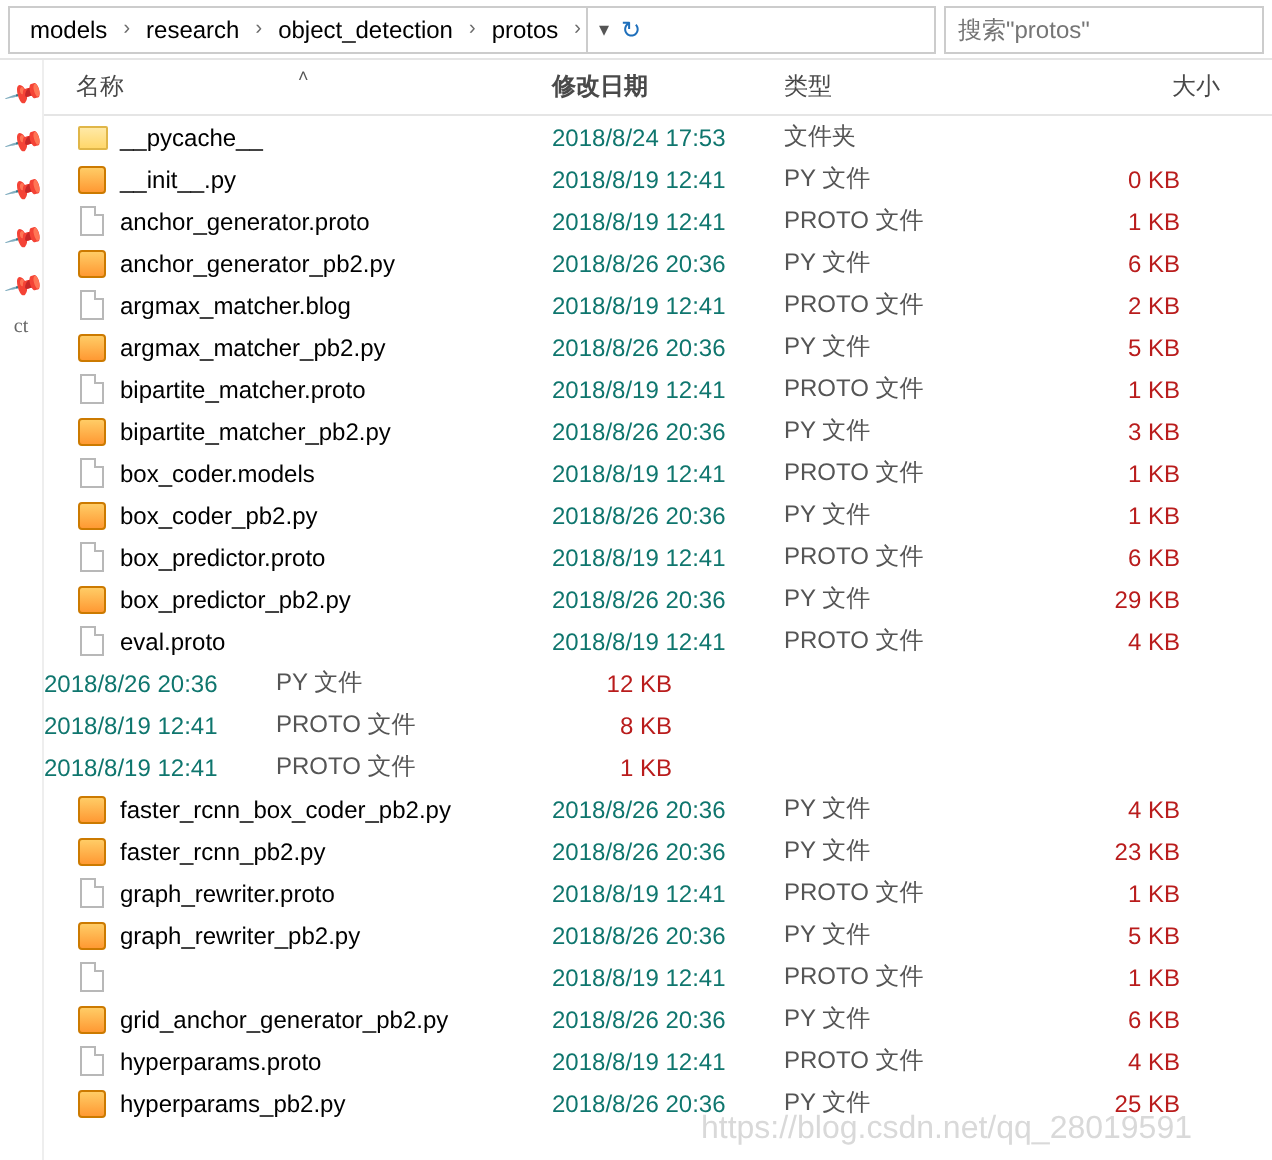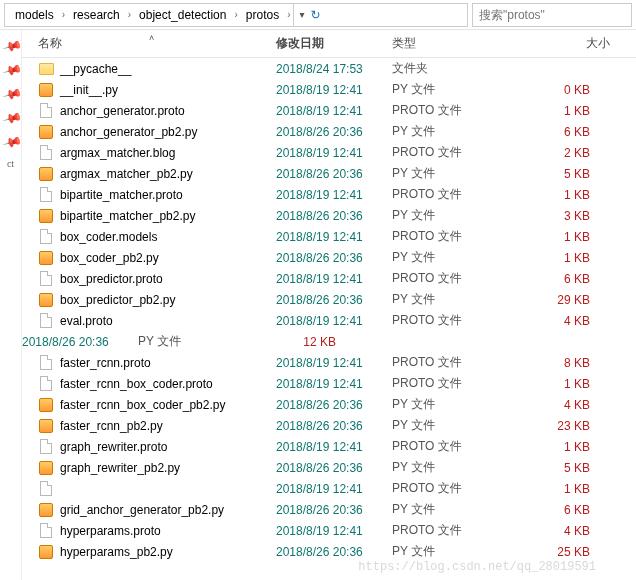--- a/index.html
+++ b/index.html
@@ -24,21 +24,21 @@
 .row { display: flex; height: 21px; align-items: center; }
 .cell-name { width: 254px; padding-left: 16px; display: flex; align-items: center; gap: 6px; }
 .cell-date { width: 116px; color: #0f766e; }
 .cell-type { width: 118px; color: #555; }
 .cell-size { width: 100px; text-align: right; padding-right: 20px; color: #b91c1c; }
 .icon { width: 16px; height: 16px; flex-shrink: 0; display: inline-flex; align-items: center; justify-content: center; }
 .icon-folder { background: linear-gradient(#ffe9a6, #ffd76b); border: 1px solid #e0b648; border-radius: 1px; width: 15px; height: 12px; }
 .icon-py { background: linear-gradient(#ffcc66, #ff9933); border: 1px solid #cc7a00; border-radius: 2px; width: 14px; height: 14px; }
 .icon-file { background: #fff; border: 1px solid #b8b8b8; width: 12px; height: 15px; position: relative; }
 .icon-file::before { content: ""; position: absolute; top: -1px; right: -1px; width: 4px; height: 4px; background: #fff; border-left: 1px solid #b8b8b8; border-bottom: 1px solid #b8b8b8; }
-.watermark { position: absolute; bottom: 6px; right: 40px; color: #d9d9d9; font-size: 12px; pointer-events: none; font-family: Liberation Mono, monospace; }
+.watermark { position: absolute; bottom: 6px; right: 40px; color: #d9d9d9; font-size: 16px; pointer-events: none; font-family: Liberation Sans, sans-serif; }
 .ct-label { font-size: 10px; color: #666; font-family: Liberation Serif, serif; }
 </style>
 </head>
 <body>
 
 <div class="topbar">
   <div class="breadcrumb" id="breadcrumb">
   <span class="crumb">models</span>
       <span class="chev">›</span>
       <span class="crumb">research</span>
@@ -216,37 +216,25 @@
           <div class="cell-date">2018/8/19 12:41</div>
           <div class="cell-type">PROTO 文件</div>
           <div class="cell-size">4 KB</div>
         </div>
         <div class="row">
           <div class="cell-date">2018/8/26 20:36</div>
           <div class="cell-type">PY 文件</div>
           <div class="cell-size">12 KB</div>
         </div>
         <div class="row">
-          <div class="cell-name">
-            <span class="icon">
-              <span class="icon-file"></span>
-            </span>
-            <span>faster_rcnn.proto</span>
-          </div>
           <div class="cell-date">2018/8/19 12:41</div>
           <div class="cell-type">PROTO 文件</div>
           <div class="cell-size">8 KB</div>
         </div>
         <div class="row">
-          <div class="cell-name">
-            <span class="icon">
-              <span class="icon-file"></span>
-            </span>
-            <span>faster_rcnn_box_coder.proto</span>
-          </div>
           <div class="cell-date">2018/8/19 12:41</div>
           <div class="cell-type">PROTO 文件</div>
           <div class="cell-size">1 KB</div>
         </div>
         <div class="row">
           <div class="cell-name">
             <span class="icon">
               <span class="icon-py"></span>
             </span>
             <span>faster_rcnn_box_coder_pb2.py</span>

